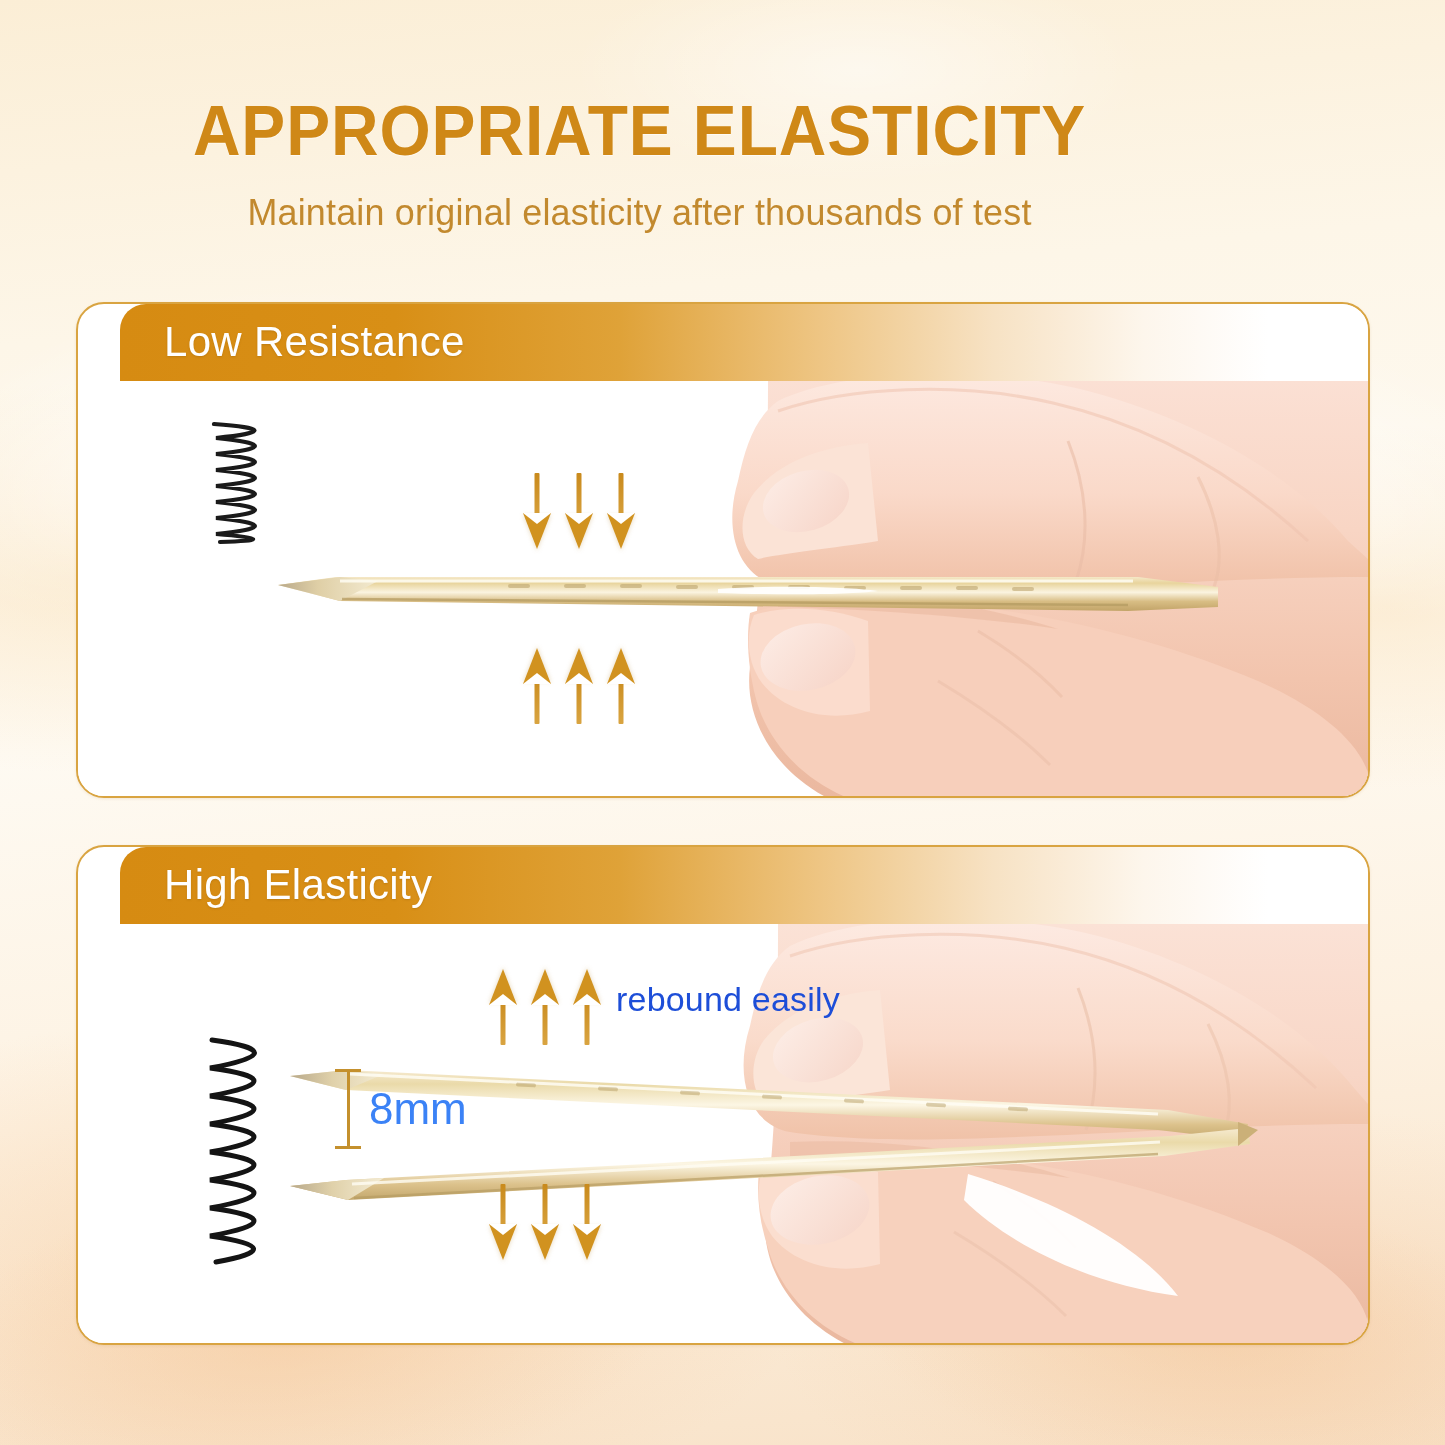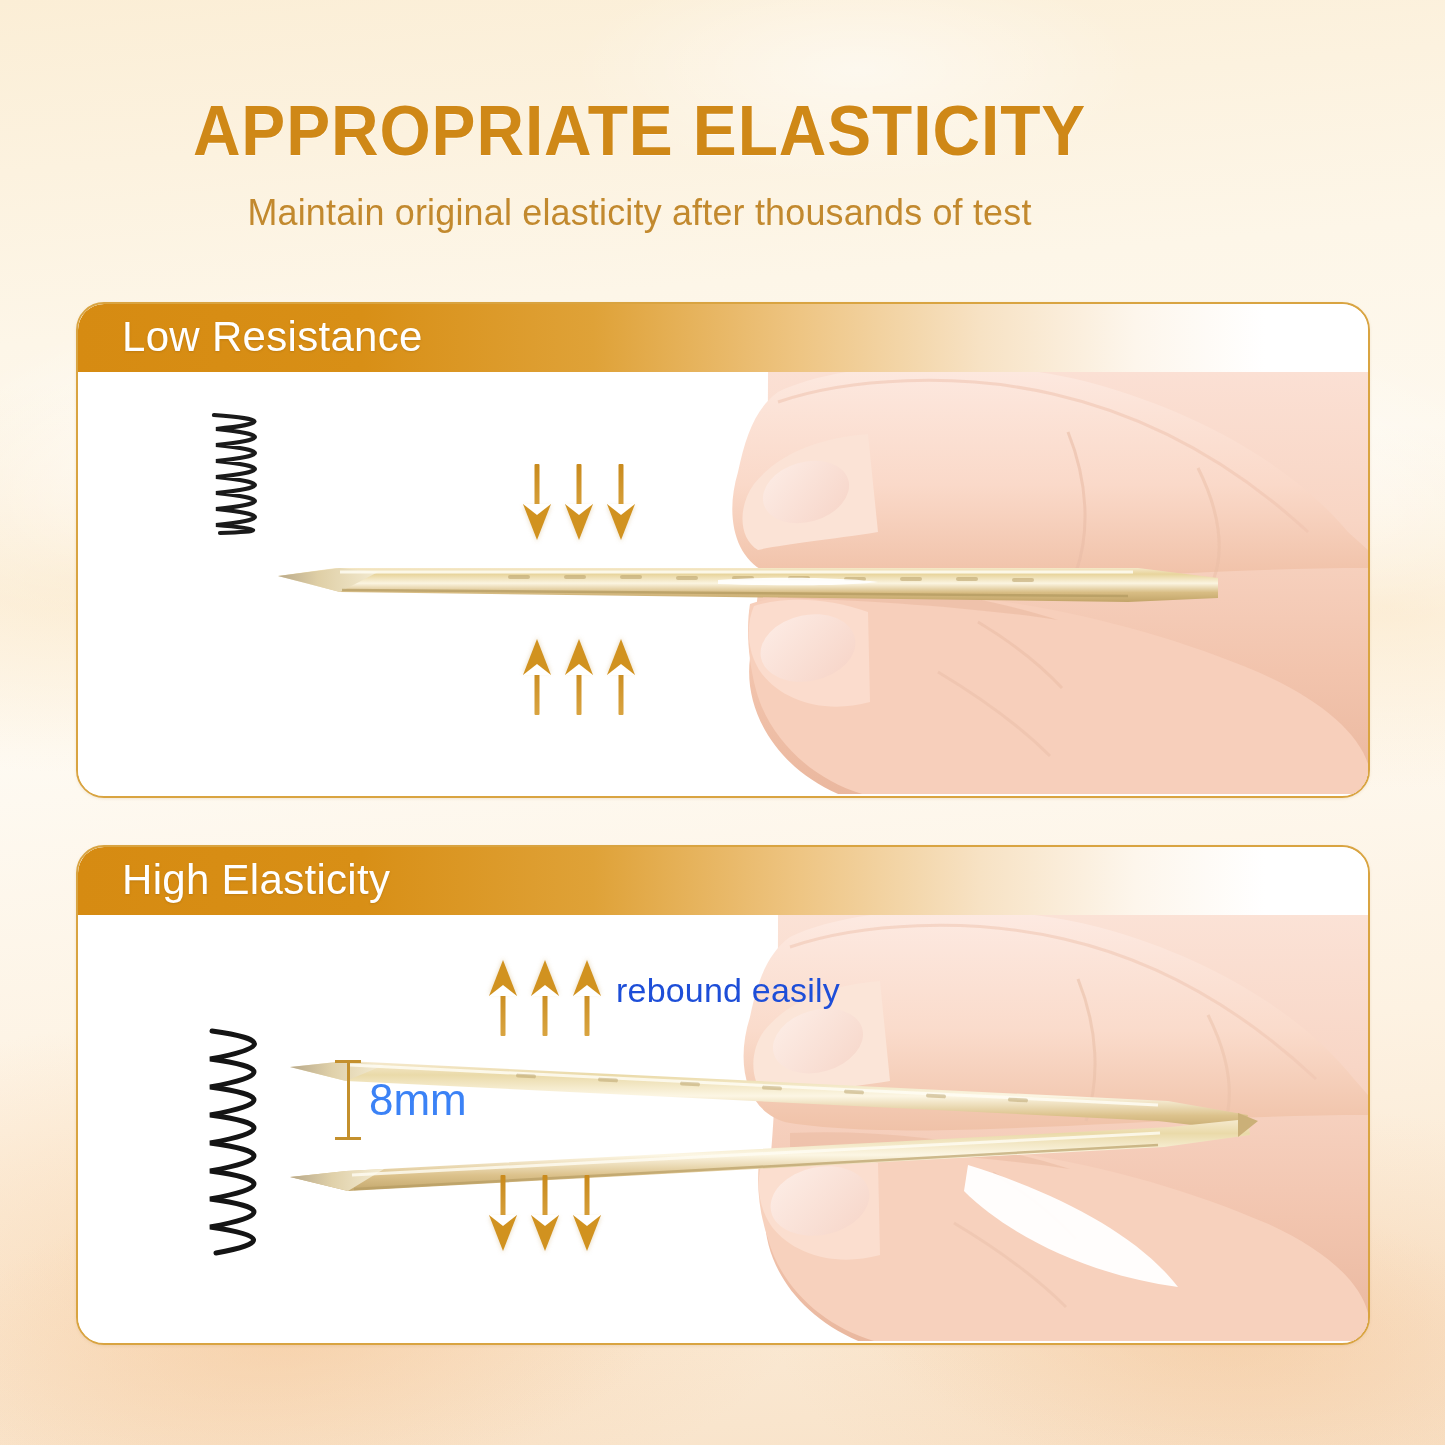--- a/index.html
+++ b/index.html
@@ -51,25 +51,25 @@
   .card {
     position:absolute; left:76px; width:1294px;
     border:2px solid #d9a441; border-radius:28px;
     background:#ffffff; overflow:hidden;
     box-shadow:0 1px 3px rgba(190,150,90,0.18);
   }
   .card-1 { top:302px; height:496px; }
   .card-2 { top:845px; height:500px; }
 
   .card-header {
-    position:relative; height:68px;
+    position:relative; height:77px;
     background:linear-gradient(90deg,
         #d68b12 0%, #d88f16 22%, #dfa238 40%, #eec583 56%,
         #f7e2c4 70%, #fdf6ec 82%, #ffffff 92%, #ffffff 100%);
-    border-top-left-radius:26px; border-top-right-radius:26px;
+    border-top-left-radius:26px; border-top-right-radius:26px;margin-left:42px;
   }
   .card-header .label {
     position:absolute; left:44px; top:50%; transform:translateY(-52%);
     font-size:42px; font-weight:400; color:#ffffff; letter-spacing:0.3px;
     text-shadow:0 1px 2px rgba(150,95,10,0.35);
   }
   .card-body { position:relative; width:100%; height:calc(100% - 70px); background:#fff; }
 
   
   .spring { position:absolute; }

